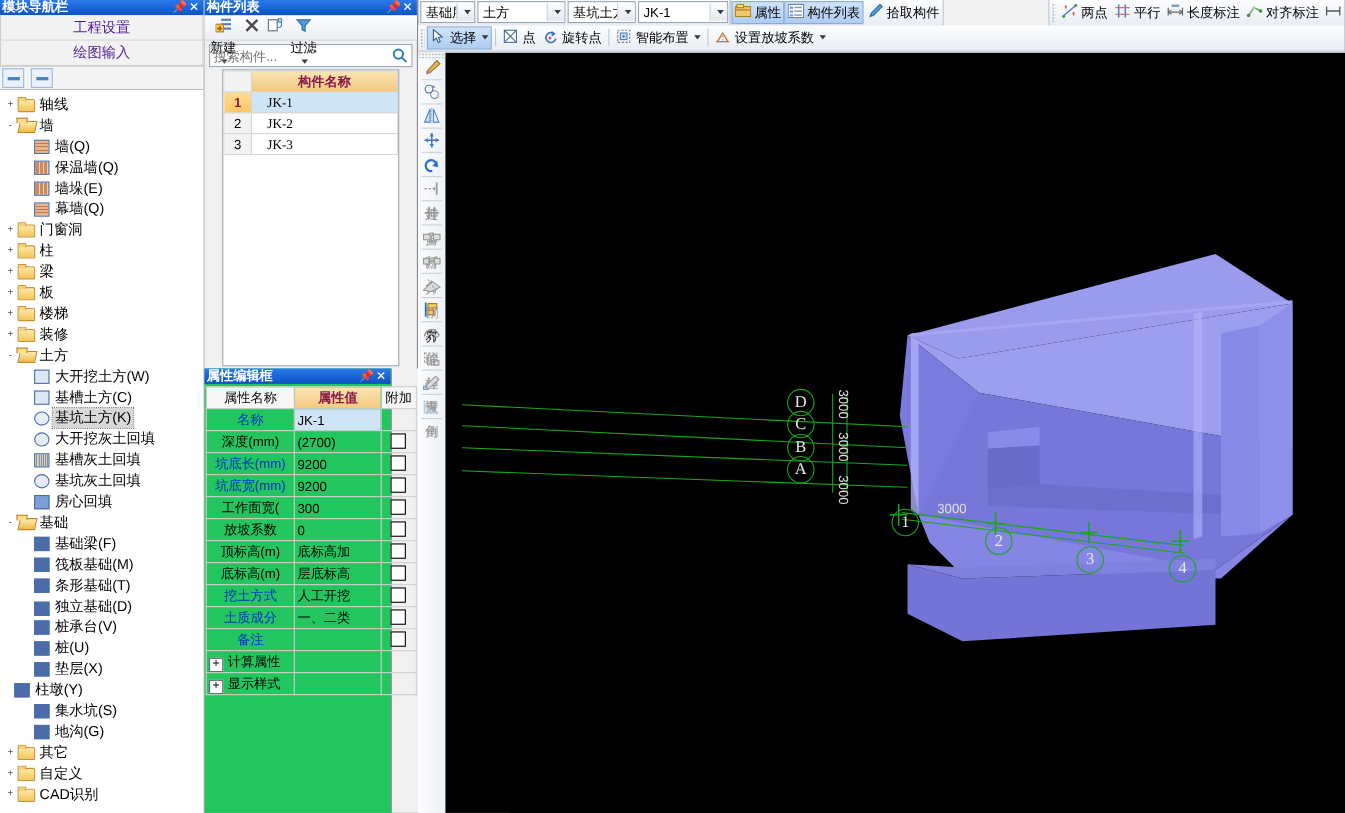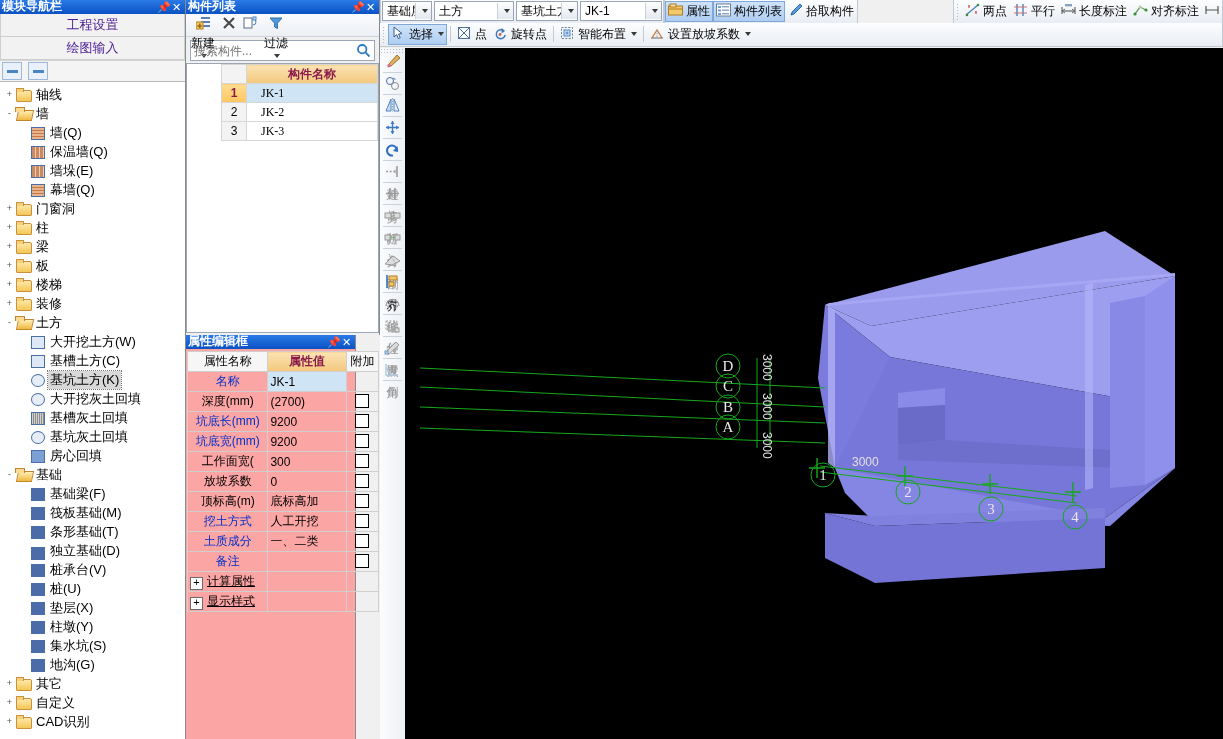--- a/index.html
+++ b/index.html
@@ -68,49 +68,49 @@
   #compPanel{position:absolute;left:186px;top:0;width:194px;height:335px;background:#f0f0f0;
              border-right:1px solid #8a8a8a;box-sizing:border-box;}
   .c-toolbar{height:22px;display:flex;align-items:center;gap:3px;padding:0 3px;
     background:linear-gradient(to bottom,#fbfcfe,#eceff4);border-bottom:1px solid #cdd2da;}
   .c-btn{display:flex;align-items:center;gap:2px;height:18px;padding:0 2px;cursor:pointer;font-size:12px;flex-direction:column;}
   .search-wrap{padding:3px 4px 2px 4px;}
   .search-box{display:flex;align-items:center;height:19px;border:1px solid #9ba7b5;background:#fff;}
   .search-box input{flex:1;border:none;outline:none;height:17px;font-size:12px;
      color:#9a9a9a;padding-left:3px;font-family:inherit;background:transparent;}
   .mag{width:22px;display:flex;align-items:center;justify-content:center;cursor:pointer;}
-  .grid{margin:0 0;border:1px solid #9ba7b5;background:#fff;height:268px;overflow:hidden;padding-left:34px;}
+  .grid{margin:0 16px;border:1px solid #9ba7b5;background:#fff;height:268px;overflow:hidden;}
   .grid table{border-collapse:collapse;width:100%;font-size:12px;}
   .grid th,.grid td{border:1px solid #d6d6d6;height:18px;padding:0 3px;font-weight:normal;}
   .grid th.hcorner{width:18px;background:#f3f3f3;}
   .grid th.hname{background:linear-gradient(to bottom,#fbe3b4,#f3c87c);color:#8b1a4a;
      font-weight:bold;text-align:center;}
   .grid td.rowno{width:18px;text-align:center;background:#f3f3f3;}
   .grid tr.sel td.rowno{background:linear-gradient(to bottom,#ffdc92,#ffc660);color:#8b1a4a;font-weight:bold;}
   .grid tr.sel td.cname{background:#cfe4f5;}
   .grid td.cname{padding-left:14px;font-family:"Liberation Serif","DejaVu Serif",serif;}
 
   
-  #propPanel{position:absolute;left:186px;top:335px;width:170px;height:404px;background:#fca5a5;
+  #propPanel{position:absolute;left:186px;top:335px;width:170px;height:404px;background:#22c55e;
              border-right:1px solid #8a8a8a;box-sizing:border-box;}
   .ptable{border-collapse:collapse;width:192px;font-size:12px;margin:2px 0 0 1px;table-layout:fixed;}
   .ptable th,.ptable td{border:1px solid #cfcfcf;height:19px;padding:0 2px;font-weight:normal;
      overflow:hidden;white-space:nowrap;}
   .ptable th{background:#f6f6f6;}
   .ptable th.pv{background:linear-gradient(to bottom,#fbe3b4,#f3c87c);color:#8b1a4a;font-weight:bold;text-align:center;}
   .ptable col.c1{width:80px;} .ptable col.c2{width:78px;} .ptable col.c3{width:32px;}
   .pname{text-align:center;}
   .pname.blue{color:#0030c8;}
   .pval{padding-left:3px;}
   .pval.hl{background:#cfe4f5;}
   .pchk{text-align:center;}
   .cbx{display:inline-block;width:12px;height:12px;border:1px solid #000;background:#fff;vertical-align:-2px;cursor:pointer;}
   .pexp{display:inline-block;width:11px;height:11px;border:1px solid #6b6b6b;background:#fff;
      text-align:center;line-height:9px;font-size:11px;margin-right:4px;vertical-align:-1px;cursor:pointer;}
-  td.grp{padding-left:2px;text-decoration:underline;}
+  td.grp{padding-left:2px;}
 
   
   #topbar{position:absolute;left:380px;top:0;width:843px;height:48px;background:#f0f0f0;}
   .tbrow{height:23px;display:flex;align-items:center;}
   .tbgroup{display:flex;align-items:center;height:23px;
      background:linear-gradient(to bottom,#fcfdfe,#e9edf3);border:1px solid #c3c9d2;border-top:none;}
   .cmb{display:flex;align-items:center;height:18px;border:1px solid #9aa5b4;background:#fff;margin:0 1px;}
   .cmb .cv{padding:0 4px;white-space:nowrap;overflow:hidden;font-size:12px;line-height:18px;}
   .cmb .ca{width:15px;height:16px;border-left:1px solid #c9d0da;
     background:linear-gradient(to bottom,#fbfcfd,#e4e9f0);
@@ -340,21 +340,21 @@
           </span>
           <span class="tlabel">桩(U)</span>
         </div>
         <div class="tnode" style="padding-left: 18px;">
           <span class="exp"></span>
           <span class="ico dk leaf">
             <span></span>
           </span>
           <span class="tlabel">垫层(X)</span>
         </div>
-        <div class="tnode" style="padding-left: 18px;">
+        <div class="tnode" style="">
           <span class="exp"></span>
           <span class="ico dk leaf">
             <span></span>
           </span>
           <span class="tlabel">柱墩(Y)</span>
         </div>
         <div class="tnode" style="padding-left: 18px;">
           <span class="exp"></span>
           <span class="ico dk leaf">
             <span></span>
@@ -522,20 +522,25 @@
             <td class="pname">放坡系数</td>
             <td class="pval">0</td>
             <td class="pchk"><span class="cbx"></span></td>
           </tr>
           <tr>
             <td class="pname">顶标高(m)</td>
             <td class="pval">底标高加</td>
             <td class="pchk"><span class="cbx"></span></td>
           </tr>
           <tr>
+            <td class="pname">底标高(m)</td>
+            <td class="pval">层底标高</td>
+            <td class="pchk"><span class="cbx"></span></td>
+          </tr>
+          <tr>
             <td class="pname blue">挖土方式</td>
             <td class="pval">人工开挖</td>
             <td class="pchk"><span class="cbx"></span></td>
           </tr>
           <tr>
             <td class="pname blue">土质成分</td>
             <td class="pval">一、二类</td>
             <td class="pchk"><span class="cbx"></span></td>
           </tr>
           <tr>

